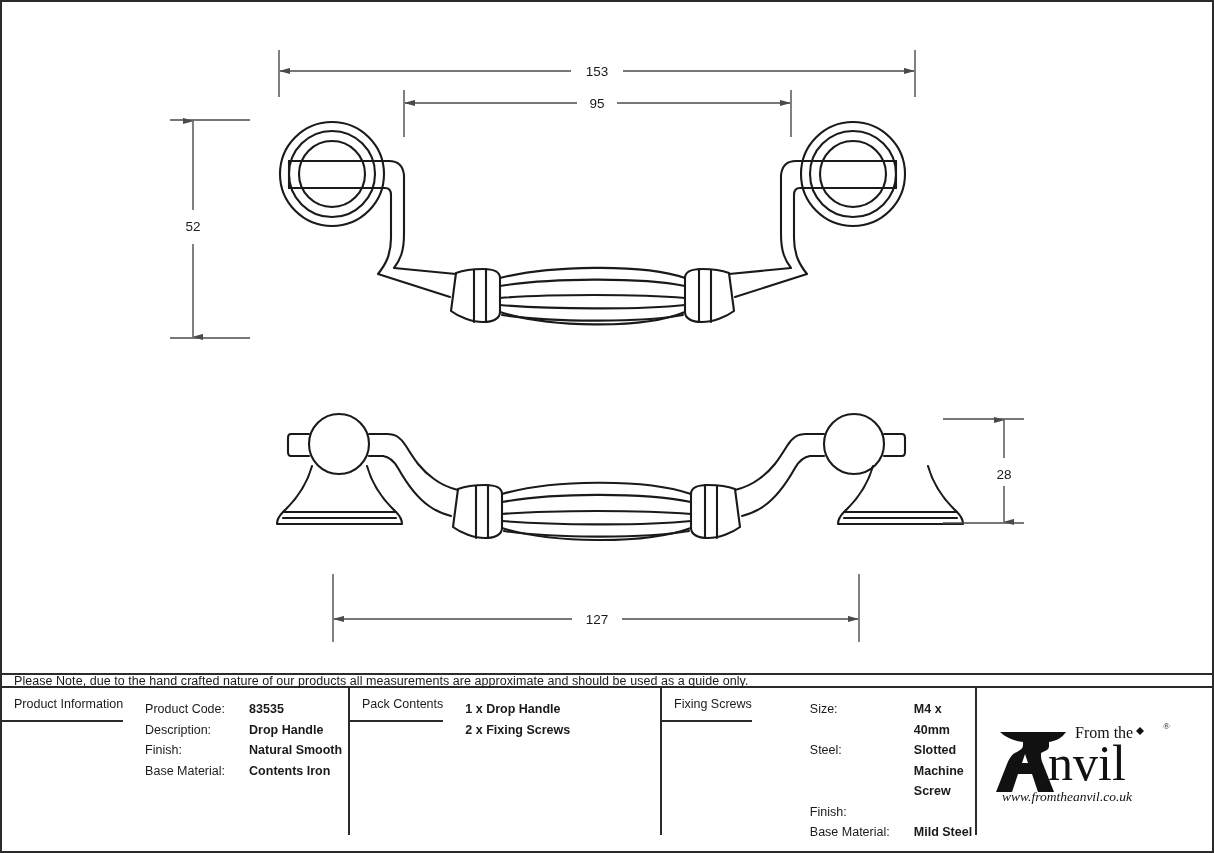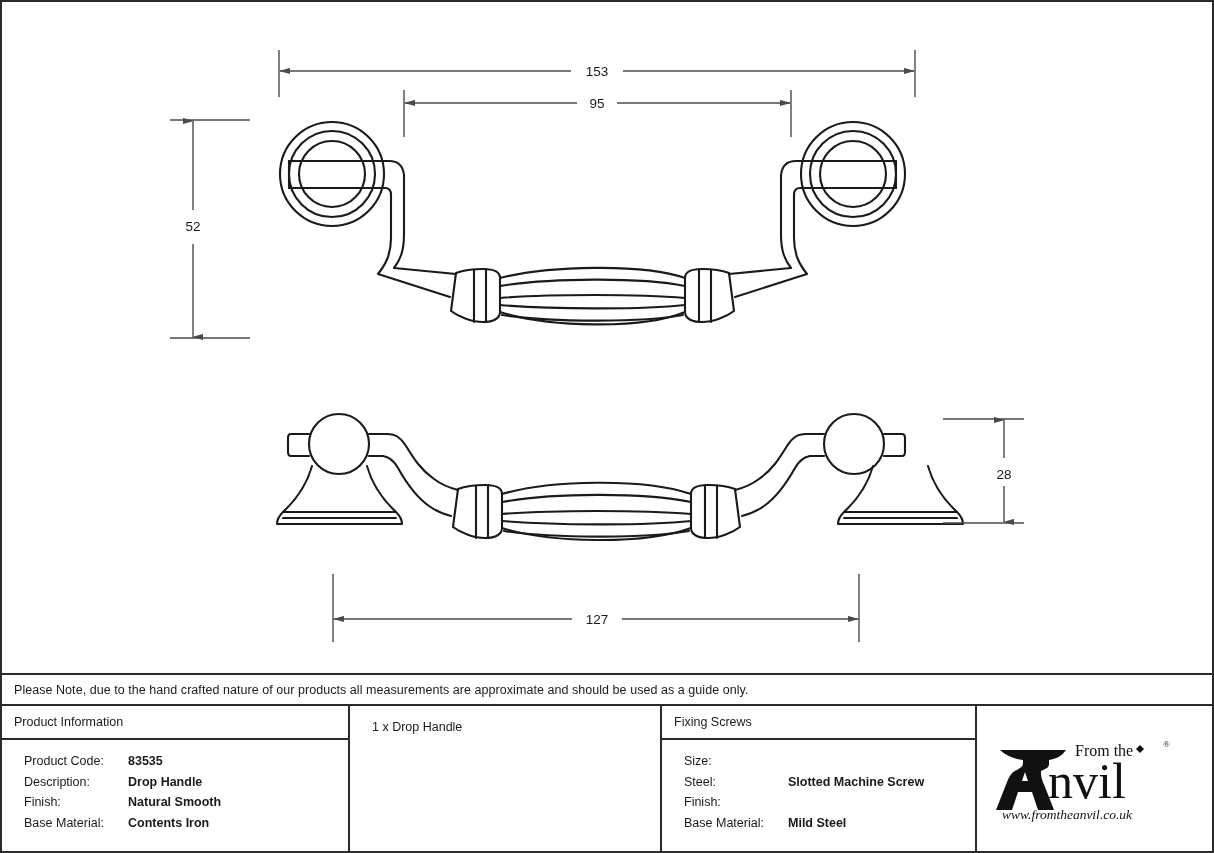--- a/index.html
+++ b/index.html
@@ -32,43 +32,43 @@
   #info-table {
     position: absolute;
     left: 0;
     top: 671px;
     width: 1210px;
     height: 180px;
     box-sizing: border-box;
   }
   .note-row {
     box-sizing: border-box;
-    height: 33px;
+    height: 15px;
     border-top: 2px solid #2b2b2b;
     border-bottom: 2px solid #2b2b2b;
     display: flex;
     align-items: center;
     padding-left: 12px;
     font-size: 12.5px;
     letter-spacing: 0.05px;
   }
   .cols {
     display: flex;
     height: 147px;
     box-sizing: border-box;
   }
   .col {
     box-sizing: border-box;
     border-right: 2px solid #2b2b2b;
     display: flex;
-    flex-direction: column;
+    flex-direction: row;
   }
   .col.c1 { width: 348px; }
   .col.c2 { width: 312px; }
-  .col.c3 { width: 315px; }
+  .col.c3 { width: 315px; gap: 36px; }
   .col.c4 { width: 208px; border-right: none; }
   .col-head {
     box-sizing: border-box;
     height: 34px;
     display: flex;
     align-items: center;
     padding-left: 12px;
     border-bottom: 2px solid #2b2b2b;
     font-size: 12.5px;
   }
@@ -80,20 +80,21 @@
   .spec-line {
     display: flex;
     font-size: 12.5px;
     line-height: 20.5px;
   }
   .spec-key { width: 104px; flex: none; }
   .spec-val { flex: 1; font-weight: bold; }
   .pack-line {
     font-size: 12.5px;
     line-height: 20.5px;
+    font-weight: bold;
   }
   .logo-cell {
     box-sizing: border-box;
     flex: 1;
     display: flex;
     align-items: center;
     justify-content: center;
   }
   .logo-wrap { width: 186px; height: 92px; }
 </style>
@@ -337,30 +338,33 @@
             <span class="spec-val">Natural Smooth</span>
           </div>
           <div class="spec-line">
             <span class="spec-key">Base Material:</span>
             <span class="spec-val">Contents Iron</span>
           </div>
         </div>
       </div>
 
       <div class="col c2">
+        <div class="col-head">Pack Contents</div>
         <div class="col-body">
           <div class="pack-line">1 x Drop Handle</div>
+          <div class="pack-line">2 x Fixing Screws</div>
         </div>
       </div>
 
       <div class="col c3">
         <div class="col-head">Fixing Screws</div>
         <div class="col-body">
           <div class="spec-line">
             <span class="spec-key">Size:</span>
+            <span class="spec-val">M4 x 40mm</span>
           </div>
           <div class="spec-line">
             <span class="spec-key">Steel:</span>
             <span class="spec-val">Slotted Machine Screw</span>
           </div>
           <div class="spec-line">
             <span class="spec-key">Finish:</span>
           </div>
           <div class="spec-line">
             <span class="spec-key">Base Material:</span>

